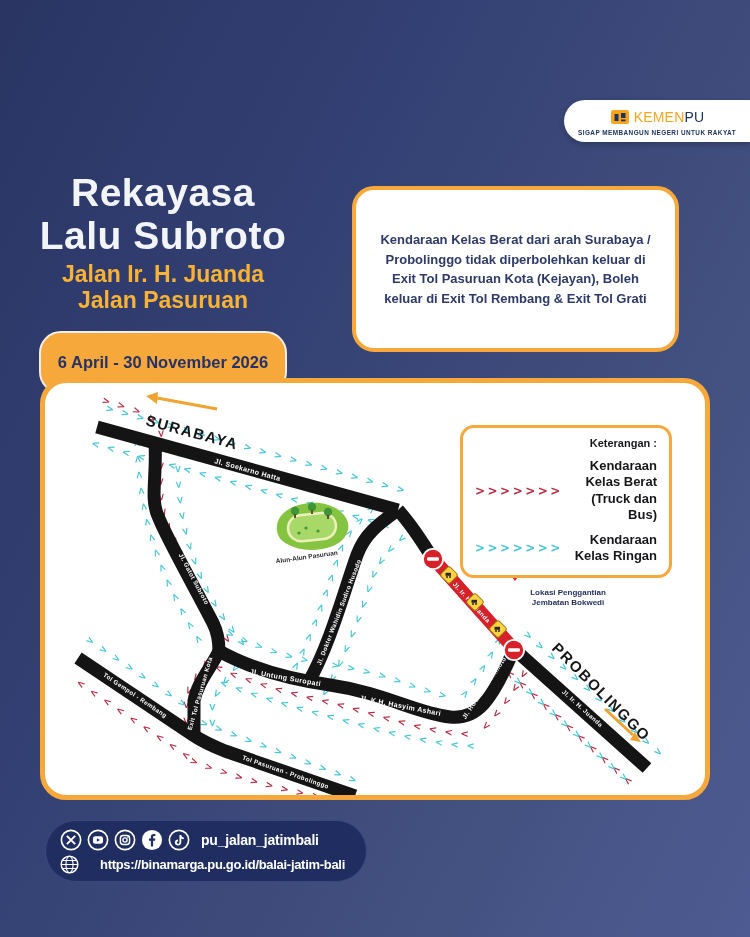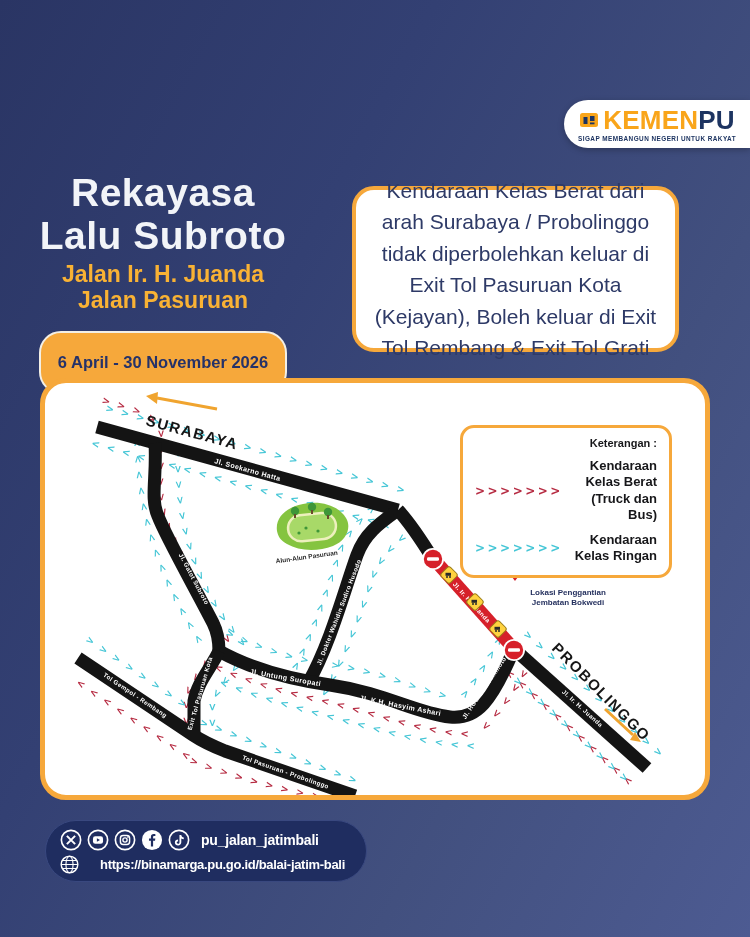--- a/index.html
+++ b/index.html
@@ -5,34 +5,34 @@
   html,body{margin:0;padding:0;background:#222;}
   .poster{
     position:relative;width:750px;height:937px;overflow:hidden;
     font-family:"Liberation Sans","DejaVu Sans",sans-serif;
     background:linear-gradient(118deg,#2a3564 0%,#334073 35%,#42507f 70%,#4d5b92 100%);
   }
   
   .logo-pill{position:absolute;top:100px;right:0;background:#fff;border-radius:26px 0 0 26px;
     padding:7px 14px 6px 14px;display:flex;flex-direction:column;align-items:center;box-shadow:0 2px 6px rgba(0,0,0,.25);}
   .logo-row{display:flex;align-items:center;gap:4px;}
-  .logo-text{font-size:26px;font-weight:700;letter-spacing:.2px;line-height:1;}
+  .logo-text{font-size:14px;font-weight:400;letter-spacing:.2px;line-height:1;}
   .logo-text .kemen{color:#f9a51a;} .logo-text .pu{color:#1d3461;}
   .logo-tagline{font-size:6.4px;font-weight:700;color:#1d3461;letter-spacing:.45px;margin-top:2px;white-space:nowrap;}
   
   .headline{position:absolute;left:22px;top:172px;width:282px;text-align:center;}
   .title{font-size:39px;font-weight:800;color:#f2f4f8;line-height:1.1;letter-spacing:.5px;}
   .subtitle{margin-top:4px;font-size:23px;font-weight:800;color:#f9b234;line-height:1.12;}
   .date-pill{display:inline-block;margin-top:18px;background:#f6a83b;color:#253269;font-size:16.5px;
     font-weight:800;padding:20px 17px;border-radius:22px;border:2px solid #f3efe6;white-space:nowrap;}
   
   .notice-box{position:absolute;left:352px;top:186px;width:327px;height:166px;background:#fff;
     border:4px solid #f6a83b;border-radius:22px;box-sizing:border-box;display:flex;align-items:center;
     justify-content:center;padding:10px 18px;text-align:center;}
-  .notice-text{font-size:21px;line-height:1.5;font-weight:400;color:#2e3a67;}
+  .notice-text{font-size:13px;line-height:1.5;font-weight:700;color:#2e3a67;}
   
   .map-card{position:absolute;left:40px;top:378px;width:670px;height:422px;background:#fff;
     border:5px solid #f6a83b;border-radius:26px;box-sizing:border-box;overflow:hidden;}
   .map-svg{position:absolute;left:0;top:0;}
   .chev{font-family:"DejaVu Sans",sans-serif;font-weight:800;font-size:10px;letter-spacing:2px;}
   .chev.cyan{fill:#45c6d6;} .chev.red{fill:#b62b42;}
   .rlabel{font-family:"Liberation Sans",sans-serif;font-weight:700;fill:#fff;letter-spacing:.4px;font-size:7px;}
   .rlabel.small{font-size:6.2px;}
   .dir{font-family:"Liberation Sans",sans-serif;font-weight:800;fill:#161616;letter-spacing:1.6px;font-size:15px;}
   .park-label{font-family:"Liberation Sans",sans-serif;font-weight:700;fill:#2b2b2b;font-size:6.5px;}

